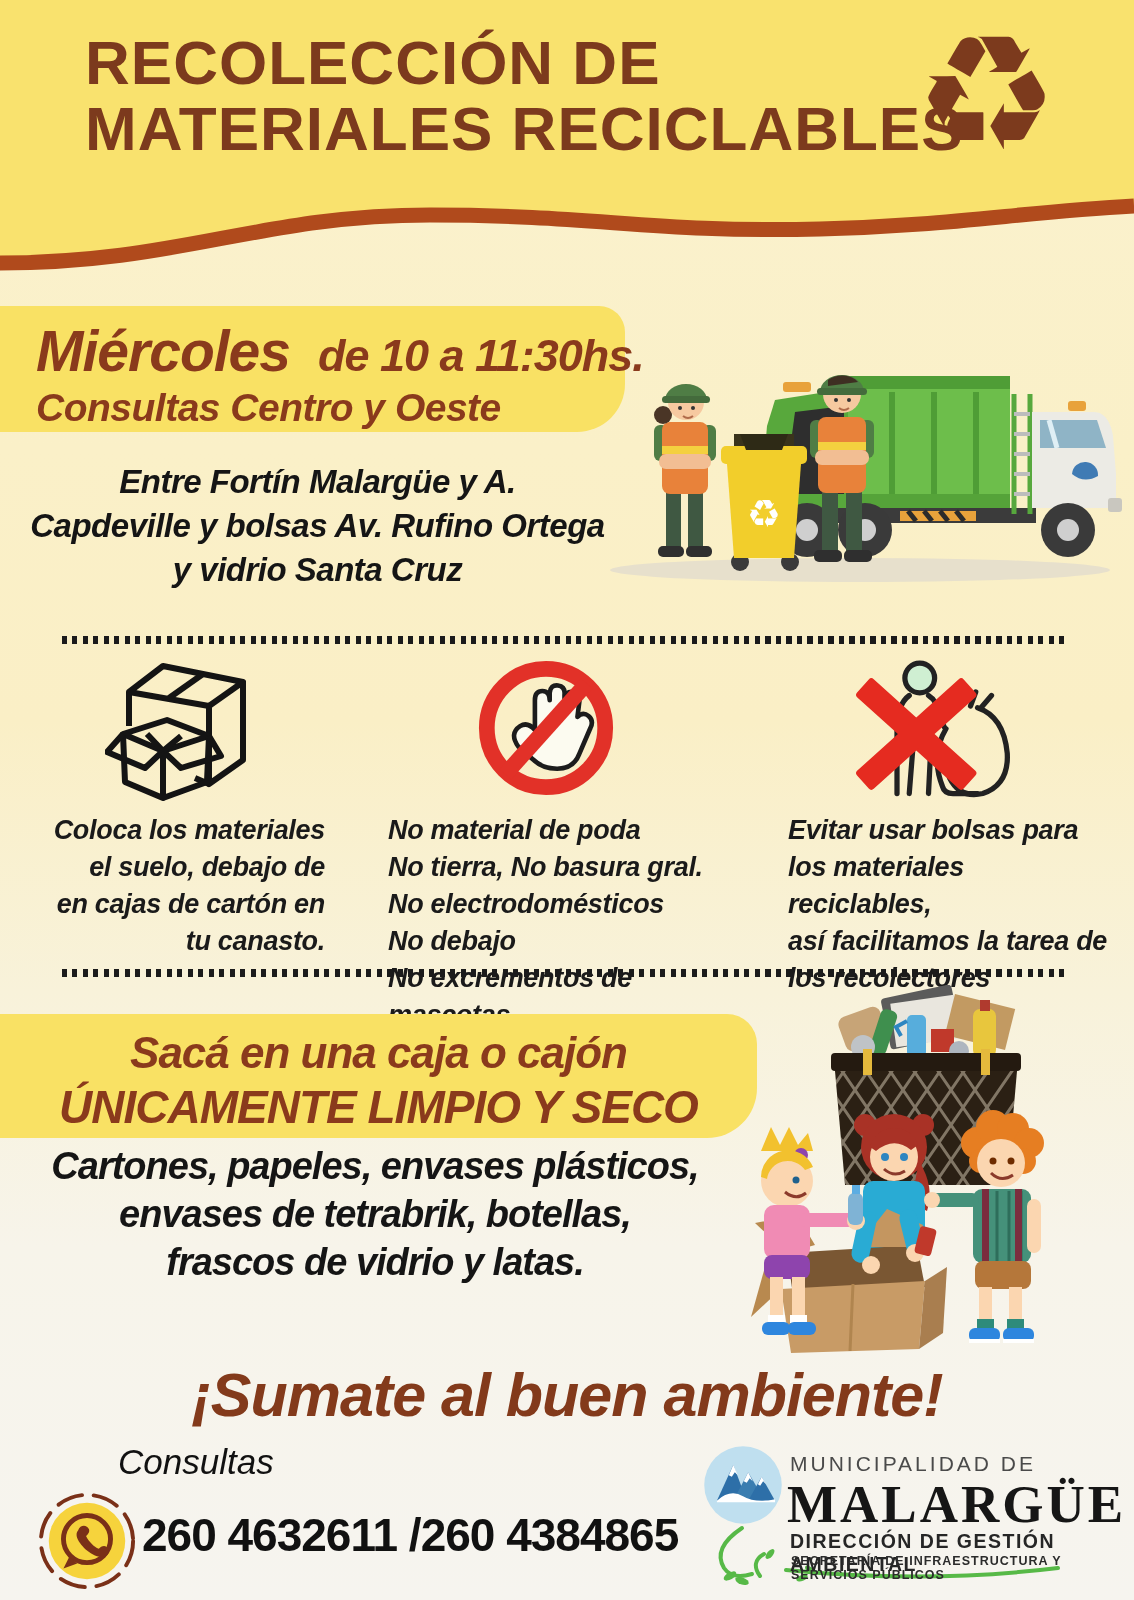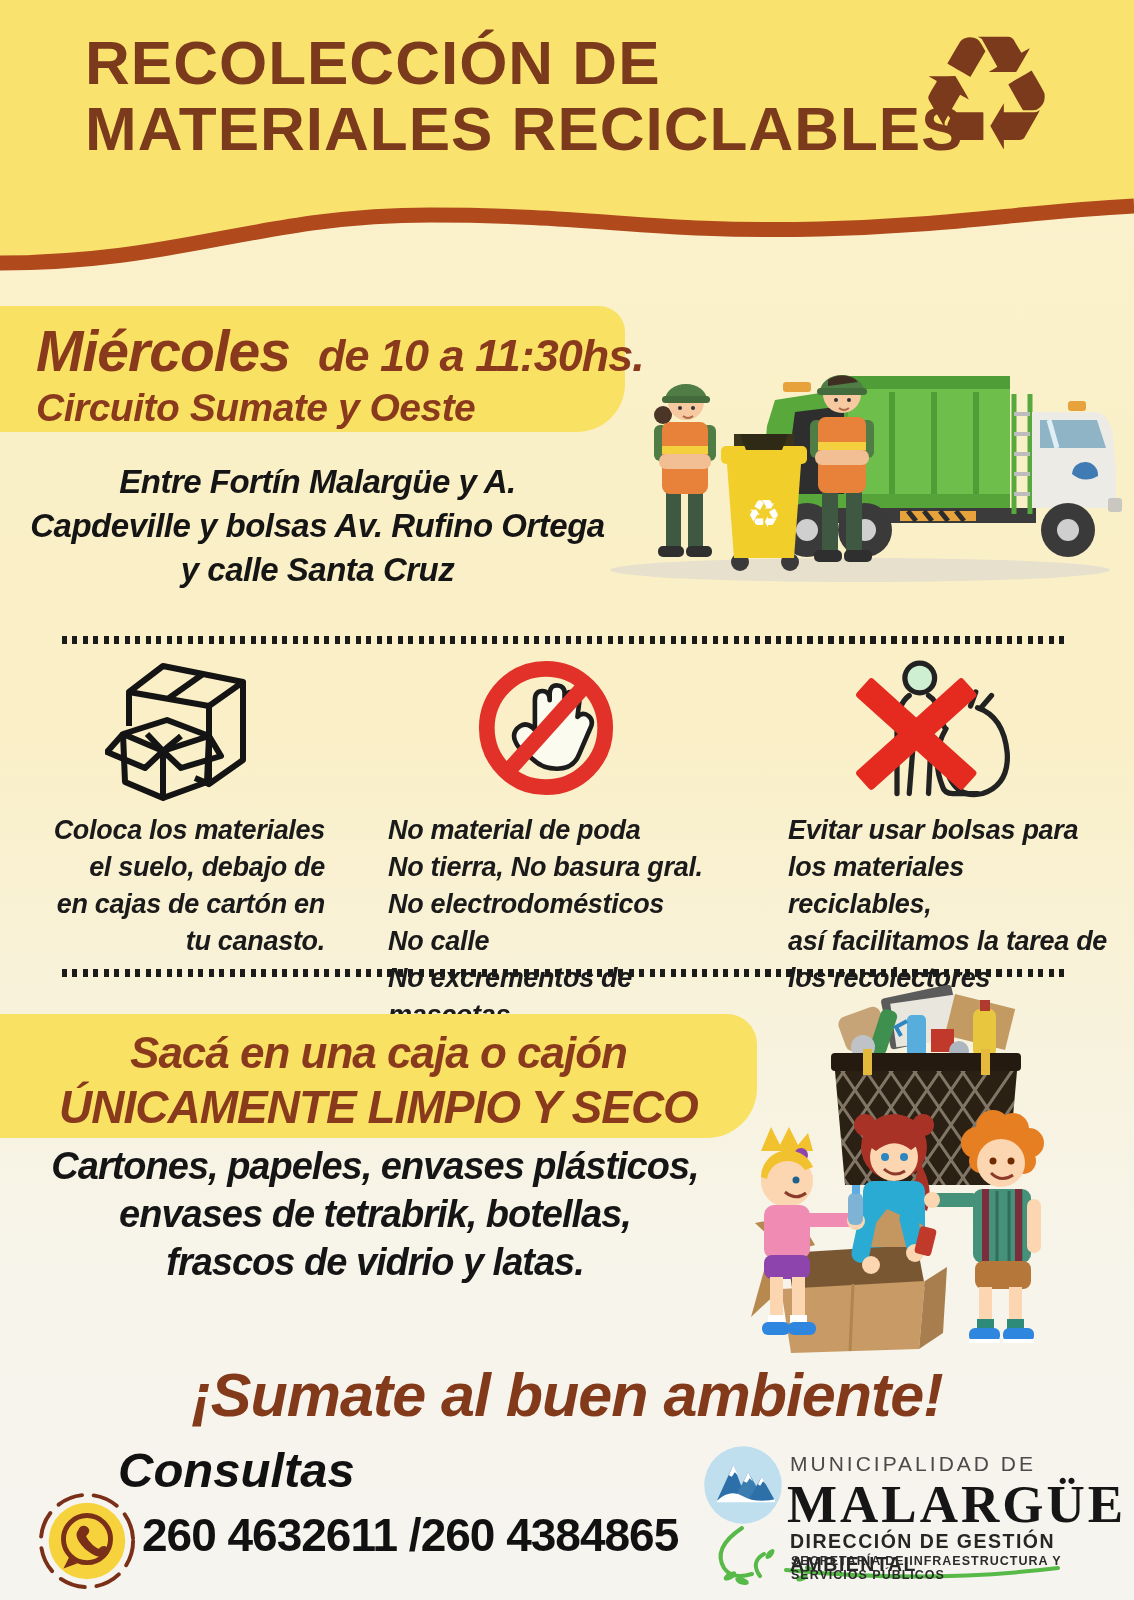--- a/index.html
+++ b/index.html
@@ -28,21 +28,21 @@
   .tip1{left:45px;top:812px;width:280px;text-align:right;}
   .tip2{left:388px;top:812px;width:330px;text-align:left;}
   .tip3{left:788px;top:812px;width:320px;text-align:left;}
   
   .clean-box{left:0;top:1014px;width:757px;height:124px;border-radius:0 30px 50px 0;text-align:center;padding-top:14px;box-sizing:border-box;}
   .clean-l1{font-size:44px;letter-spacing:-1px;}
   .clean-l2{font-size:46px;letter-spacing:-1px;margin-top:2px;}
   .materials{left:20px;top:1142px;width:710px;text-align:center;color:#151515;font-style:italic;font-weight:700;font-size:38px;line-height:48px;letter-spacing:-1px;}
   
   .slogan{left:0;top:1360px;width:1134px;text-align:center;color:#833A1B;font-style:italic;font-weight:800;font-size:61px;letter-spacing:-1px;}
-  .contact-label{left:118px;top:1442px;color:#111;font-style:italic;font-weight:700;font-size:49px;}
+  .contact-label{left:118px;top:1442px;color:#111;font-style:italic;font-weight:400;font-size:35px;}
   .phones{left:142px;top:1508px;color:#111;font-weight:700;font-size:46px;letter-spacing:-1px;}
   
   .logo-wrap{left:690px;top:1418px;width:400px;height:180px;}
   .logo-muni{position:absolute;left:100px;top:34px;color:#4A4A4A;font-size:21px;font-weight:500;letter-spacing:3px;}
   .logo-name{position:absolute;left:97px;top:56px;color:#161616;font-family:"Liberation Serif",serif;font-size:53px;font-weight:600;letter-spacing:3px;}
   .logo-dept{position:absolute;left:100px;top:112px;color:#262626;font-size:19.5px;font-weight:800;letter-spacing:1.5px;}
   .logo-sec{position:absolute;left:101px;top:136px;color:#2b2b2b;font-size:12.5px;font-weight:700;letter-spacing:1px;}
   svg{display:block;}
 </style>
 </head>
@@ -59,27 +59,27 @@
     <div>RECOLECCIÓN DE</div>
     <div>MATERIALES RECICLABLES</div>
   </div>
   <div class="abs recycle-big">♻</div>
 
   <div class="abs hl-box sched-box">
     <div class="sched-line1">
       <span class="sched-day">Miércoles</span>
       <span class="sched-time">de 10 a 11:30hs.</span>
     </div>
-    <div class="sched-circ">Circuito Sumate y Oeste</div>
+    <div class="sched-circ">Consultas Centro y Oeste</div>
   </div>
 
   <div class="abs area">
     <div>Entre Fortín Malargüe y A.</div>
     <div>Capdeville y bolsas Av. Rufino Ortega</div>
-    <div>y calle Santa Cruz</div>
+    <div>y vidrio Santa Cruz</div>
   </div>
 
   <svg class="abs" style="left:600px;top:322px" width="525" height="285" viewBox="0 0 525 285">
     <ellipse cx="260" cy="248" rx="250" ry="12" fill="#E7E0CC"></ellipse>
 
     <g>
       <path d="M175,78 L252,66 L252,188 L160,188 L167,104 Z" fill="#58A83C"></path>
       <path d="M195,90 L244,84 L244,172 L184,172 Z" fill="#2E2E2E"></path>
       <rect x="183" y="60" width="28" height="10" rx="3" fill="#E8A23B"></rect>
       <rect x="248" y="54" width="162" height="132" rx="5" fill="#6DBE4B"></rect>
@@ -201,21 +201,21 @@
   <div class="abs tip-text tip1">
     <div>Coloca los materiales</div>
     <div>el suelo, debajo de</div>
     <div>en cajas de cartón en</div>
     <div>tu canasto.</div>
   </div>
   <div class="abs tip-text tip2">
     <div>No material de poda</div>
     <div>No tierra, No basura gral.</div>
     <div>No electrodomésticos</div>
-    <div>No calle</div>
+    <div>No debajo</div>
     <div>No excrementos de mascotas</div>
   </div>
   <div class="abs tip-text tip3">
     <div>Evitar usar bolsas para</div>
     <div>los materiales reciclables,</div>
     <div>así facilitamos la tarea de</div>
     <div>los recolectores</div>
   </div>
 
   <div class="abs dots dots2"></div>

